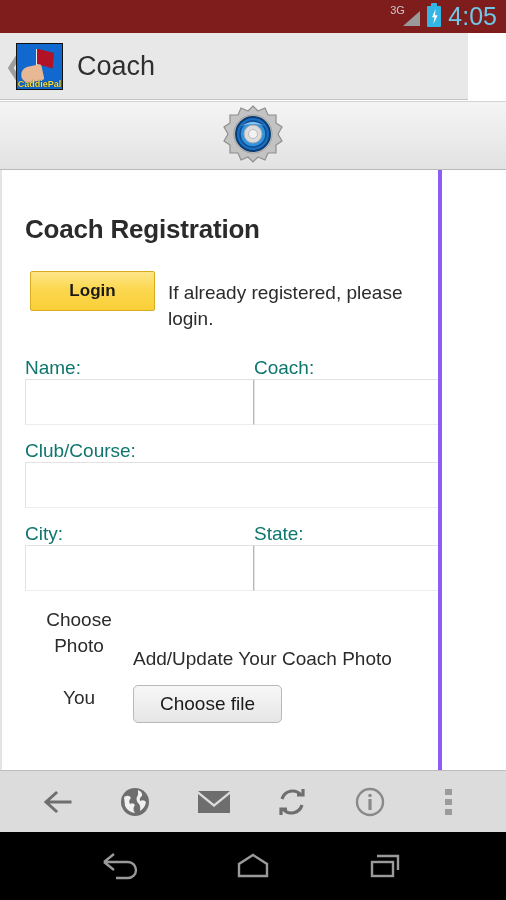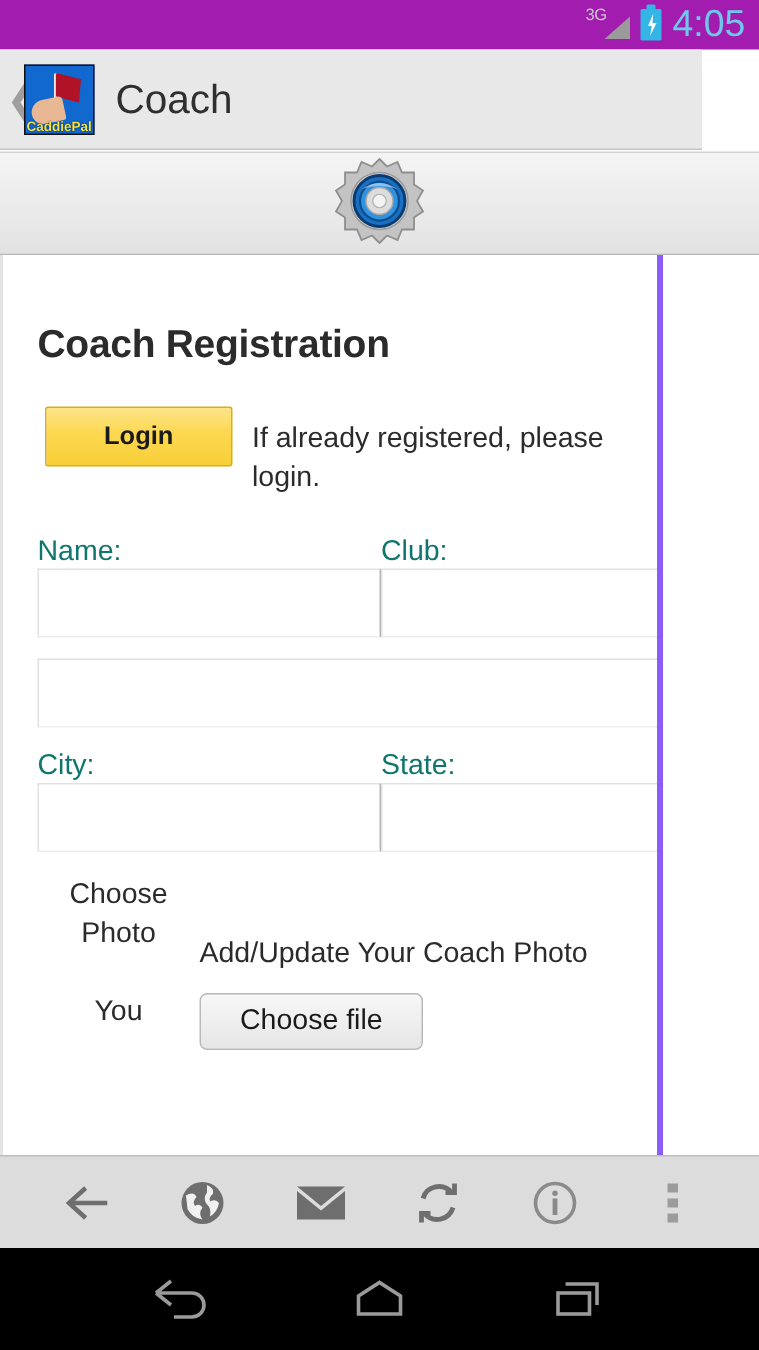--- a/index.html
+++ b/index.html
@@ -19,21 +19,21 @@
     background: #ffffff;
     overflow: hidden;
   }
 
   
   .status-bar {
     position: absolute;
     top: 0; left: 0;
     width: 506px;
     height: 33px;
-    background: #a21caf;
+    background: #7f1d1d;
     display: flex;
     align-items: center;
     justify-content: flex-end;
     padding-right: 9px;
   }
   .status-right {
     display: flex;
     align-items: center;
     gap: 7px;
   }
@@ -387,33 +387,36 @@
 
     <div class="login-row">
       <button class="login-btn">Login</button>
       <div class="login-note">If already registered, please login.</div>
     </div>
 
     <table class="form-table">
       <tbody>
           <tr>
         <td class="cell-left fld-label">Name:</td>
-        <td class="cell-right fld-label">Club:</td>
+        <td class="cell-right fld-label">Coach:</td>
       </tr>
       <tr>
         <td class="cell-left">
           <input class="txt-input" type="text" value="" style="">
         </td>
         <td class="cell-right">
           <input class="txt-input" type="text" value="" style="">
         </td>
       </tr>
       <tr class="row-gap">
             <td colspan="2"></td>
           </tr>
+      <tr>
+        <td class="fld-label" colspan="2">Club/Course:</td>
+      </tr>
       <tr>
         <td colspan="2">
           <input class="txt-input" type="text" value="" style="">
         </td>
       </tr>
       <tr class="row-gap">
             <td colspan="2"></td>
           </tr>
       <tr>
         <td class="cell-left fld-label">City:</td>

